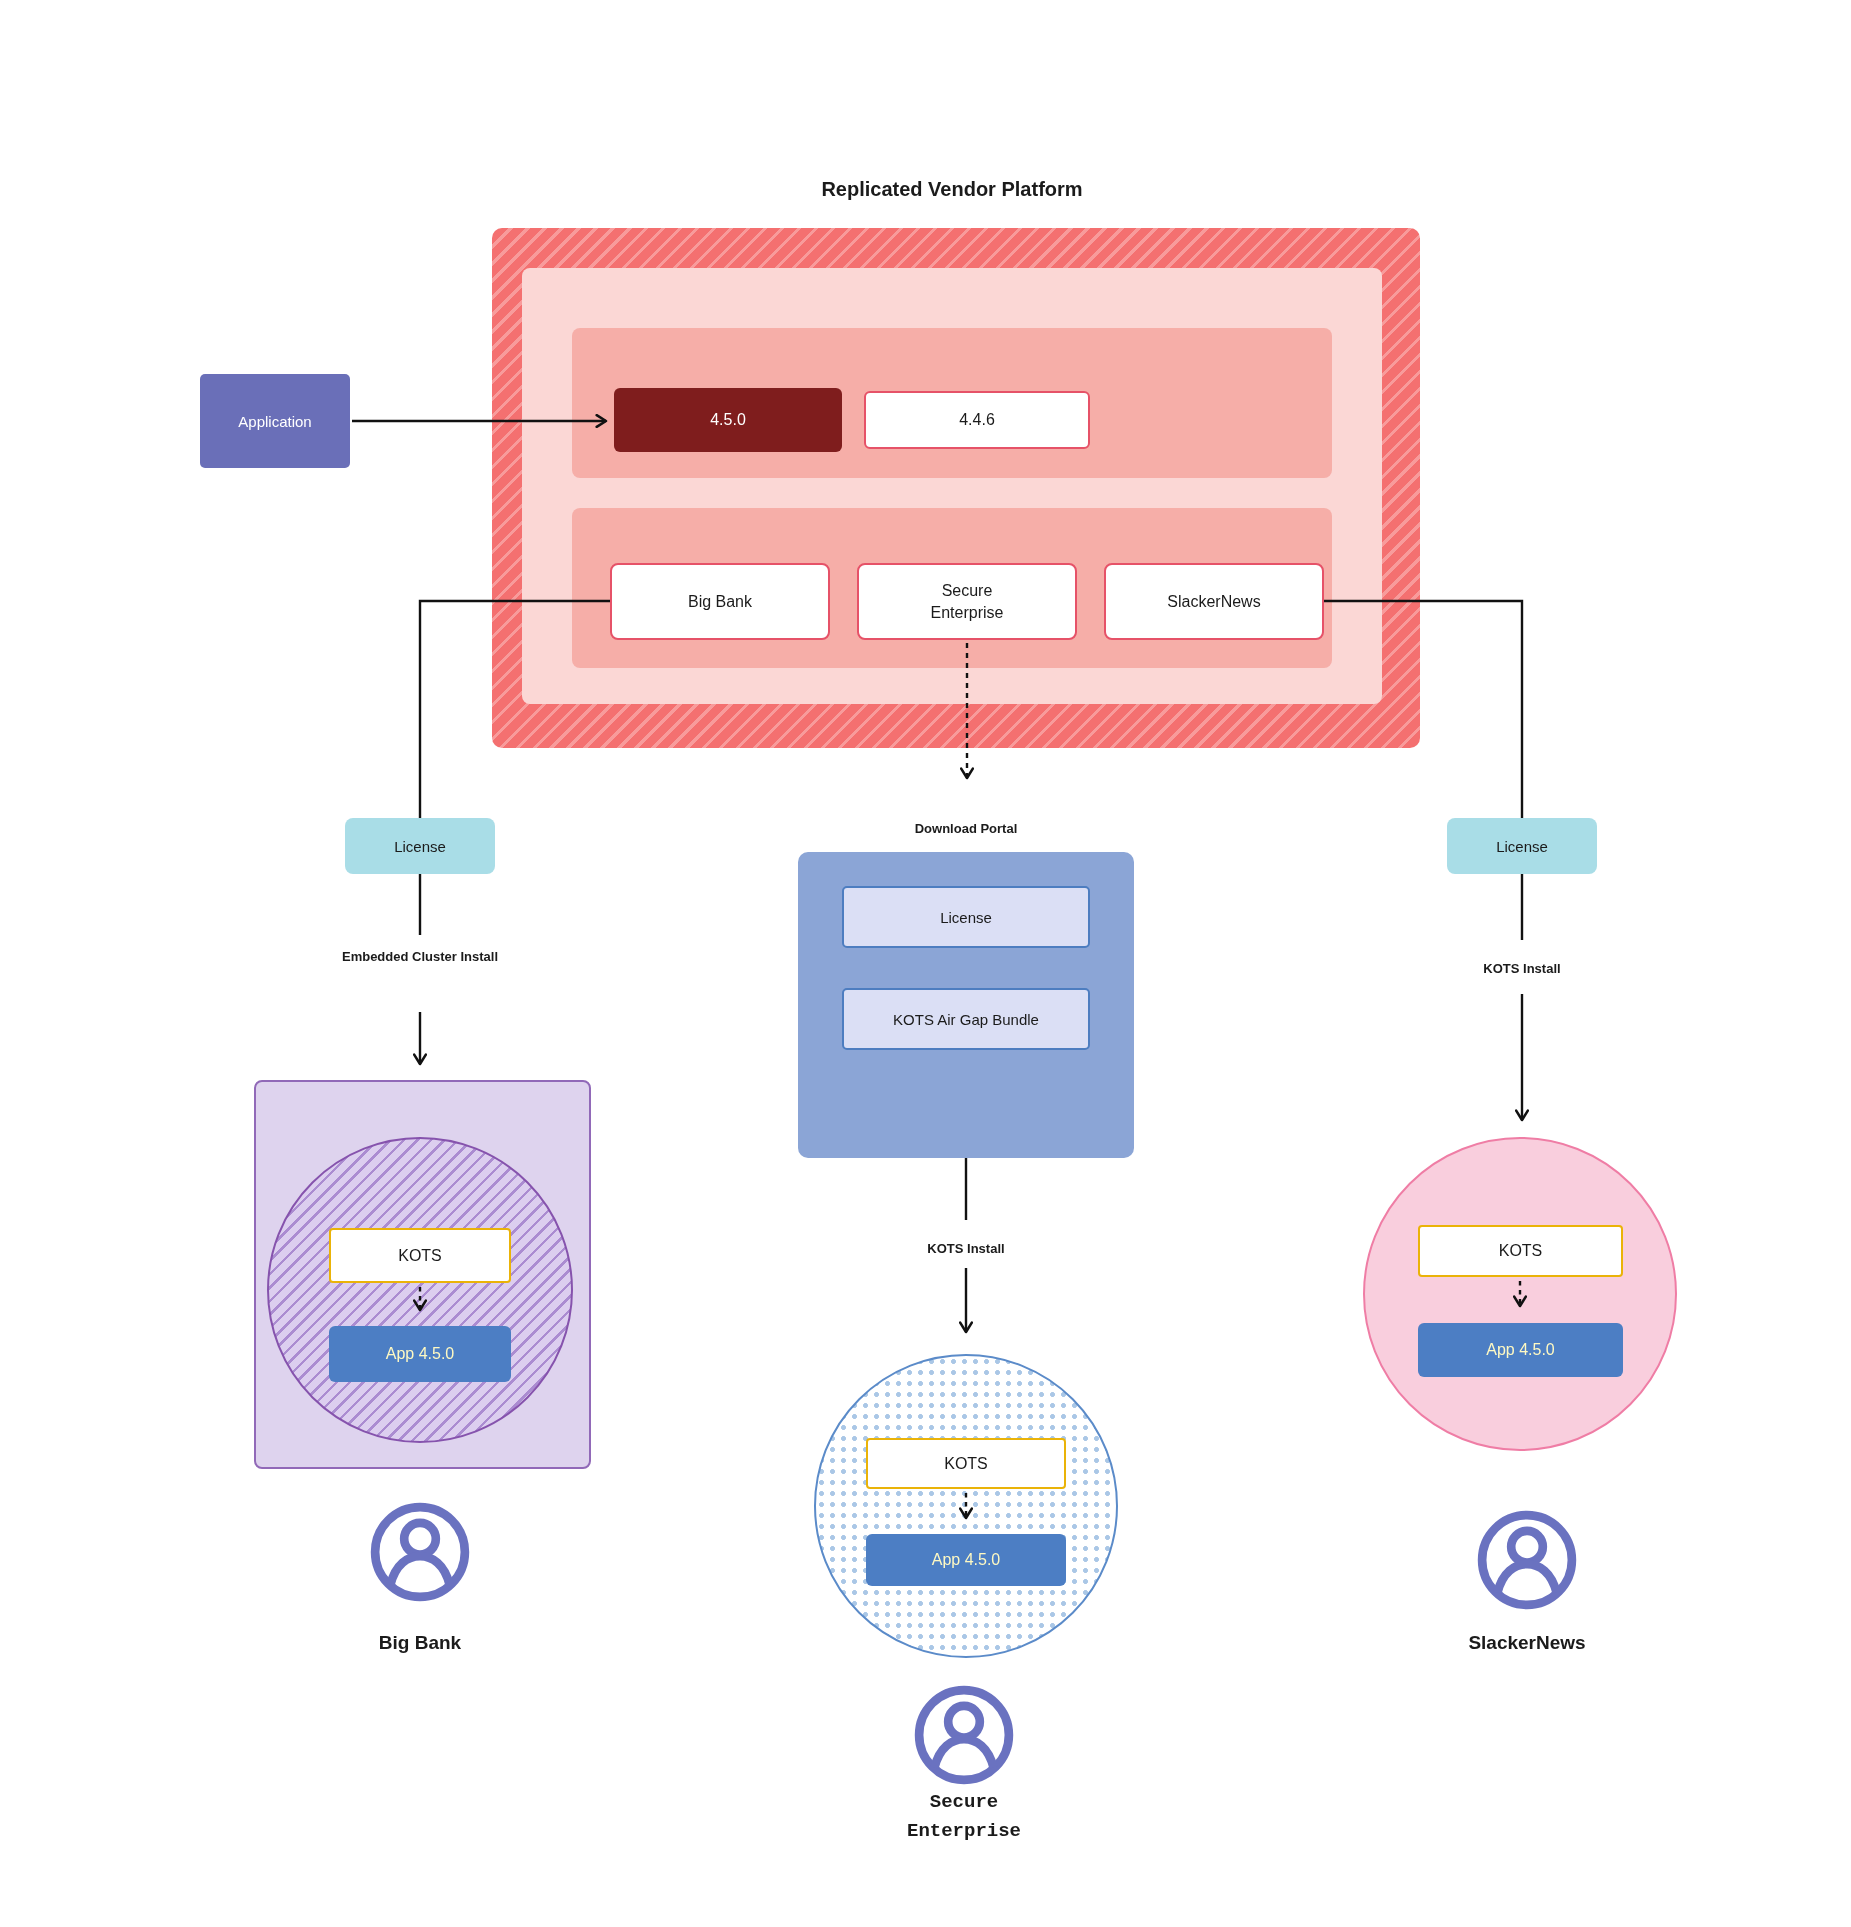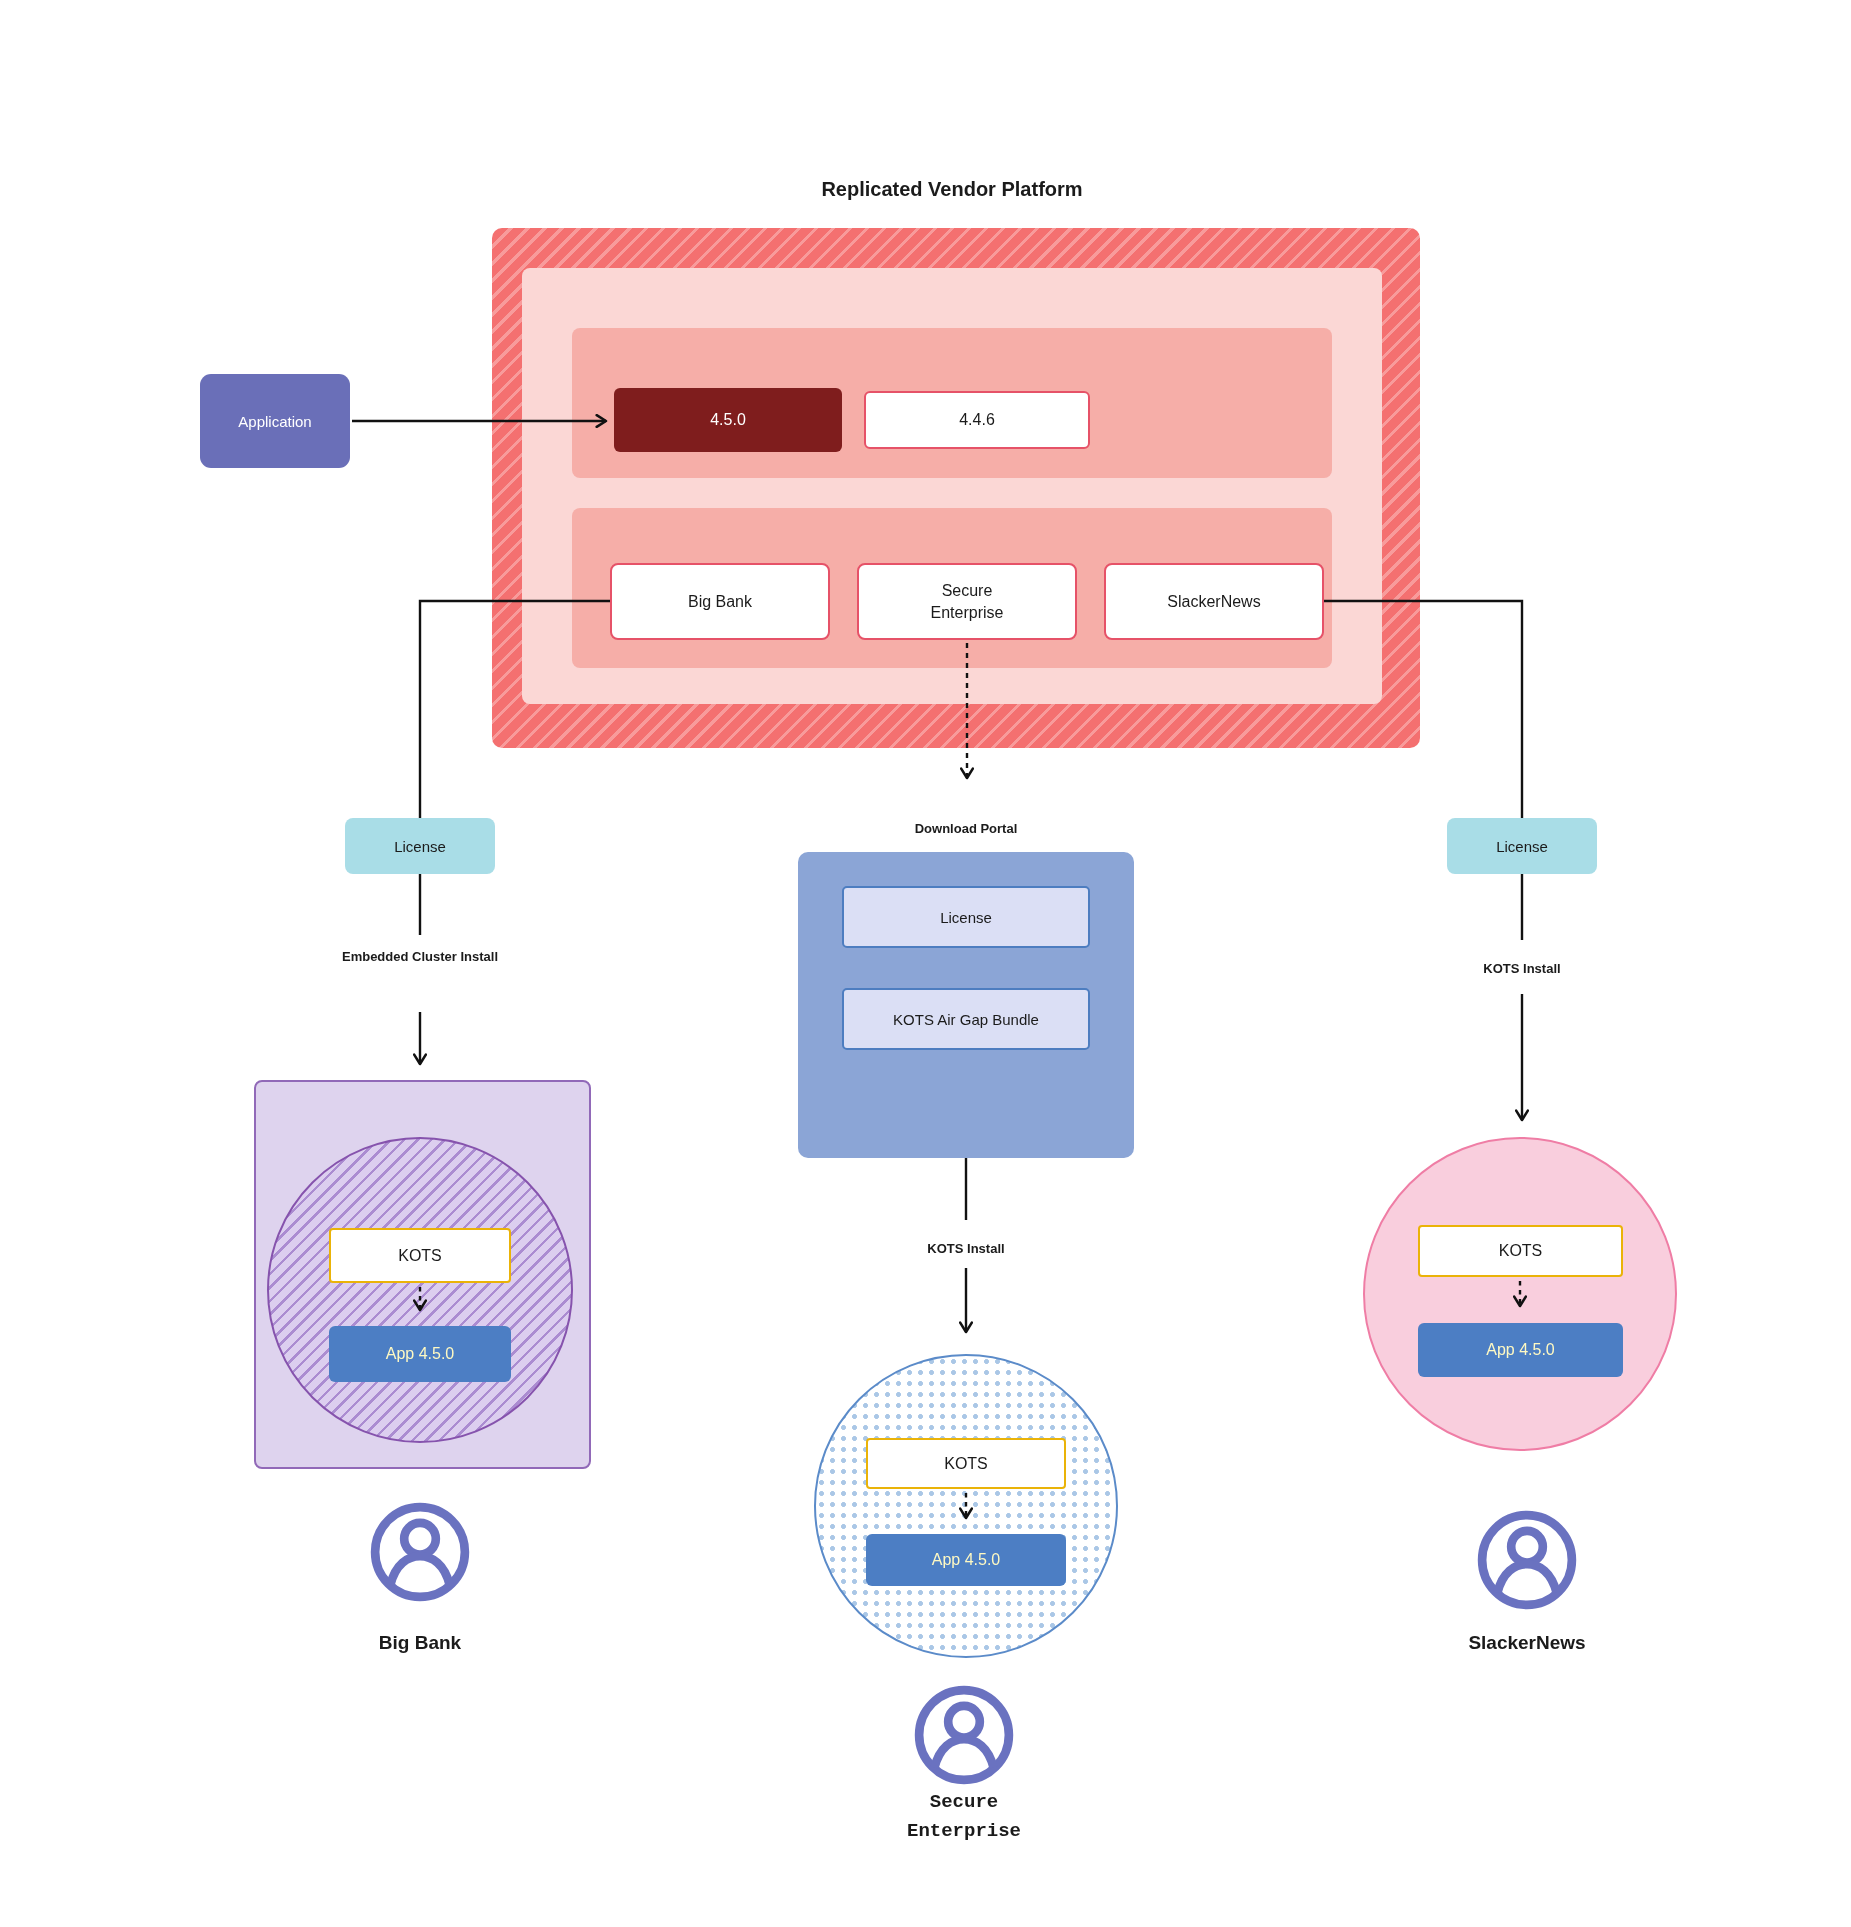--- a/index.html
+++ b/index.html
@@ -21,21 +21,21 @@
   .release-450{left:602px;top:388px;width:228px;height:64px;background:#7f1d1d;border-radius:6px;
     color:#fff;font-size:16px;z-index:2;}
   .release-446{left:852px;top:391px;width:226px;height:58px;background:#fff;border:2px solid #e65268;
     border-radius:6px;font-size:16px;z-index:2;}
   .cust{top:563px;width:220px;height:77px;background:#fff;border:2px solid #e65268;border-radius:8px;
     font-size:16px;line-height:1.35;z-index:2;}
   .cust-1{left:598px;} .cust-2{left:845px;} .cust-3{left:1092px;}
   .cust-2 span{display:inline-block;width:110px;}
 
   
-  .app-box{left:188px;top:374px;width:150px;height:94px;background:#6a6fb8;border-radius:11px;
+  .app-box{left:188px;top:374px;width:150px;height:94px;background:#6a6fb8;border-radius:5px;
     color:#fff;font-size:15px;z-index:2;}
 
   
   .license{width:150px;height:56px;background:#a9dde7;border-radius:8px;font-size:15px;z-index:4;}
   .license-left{left:333px;top:818px;} .license-right{left:1435px;top:818px;}
 
   
   .portal-box{left:786px;top:852px;width:336px;height:306px;background:#8ba5d6;border-radius:10px;z-index:2;}
   .portal-item{left:830px;width:248px;height:62px;background:#dbdff5;border:2px solid #4d7dc0;
     border-radius:5px;font-size:15px;z-index:2;}

